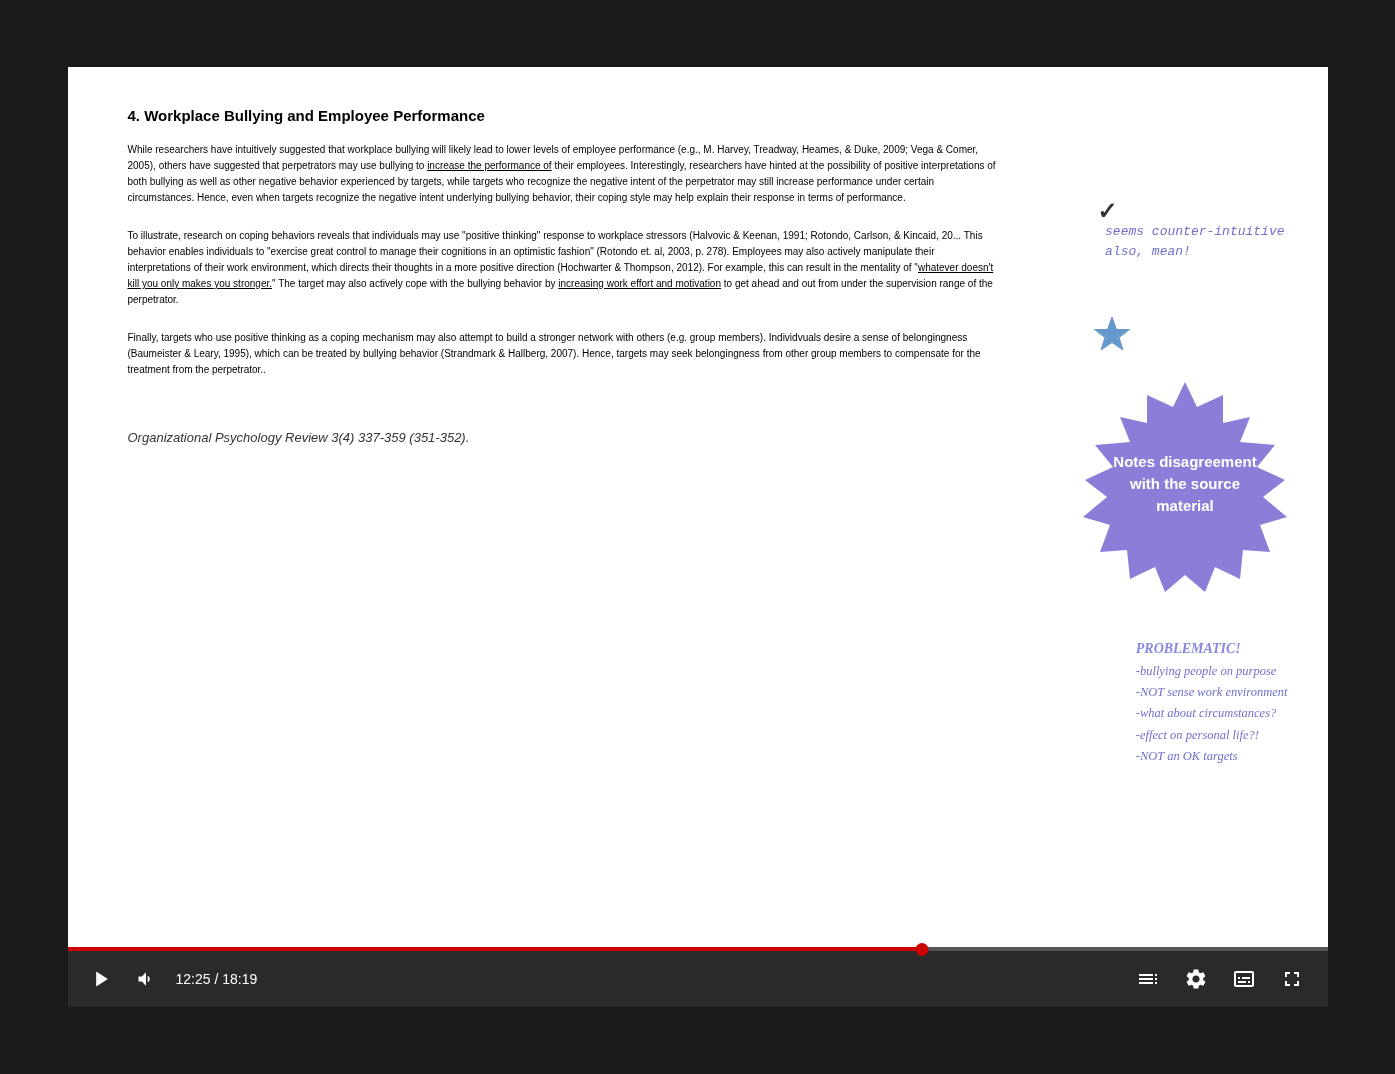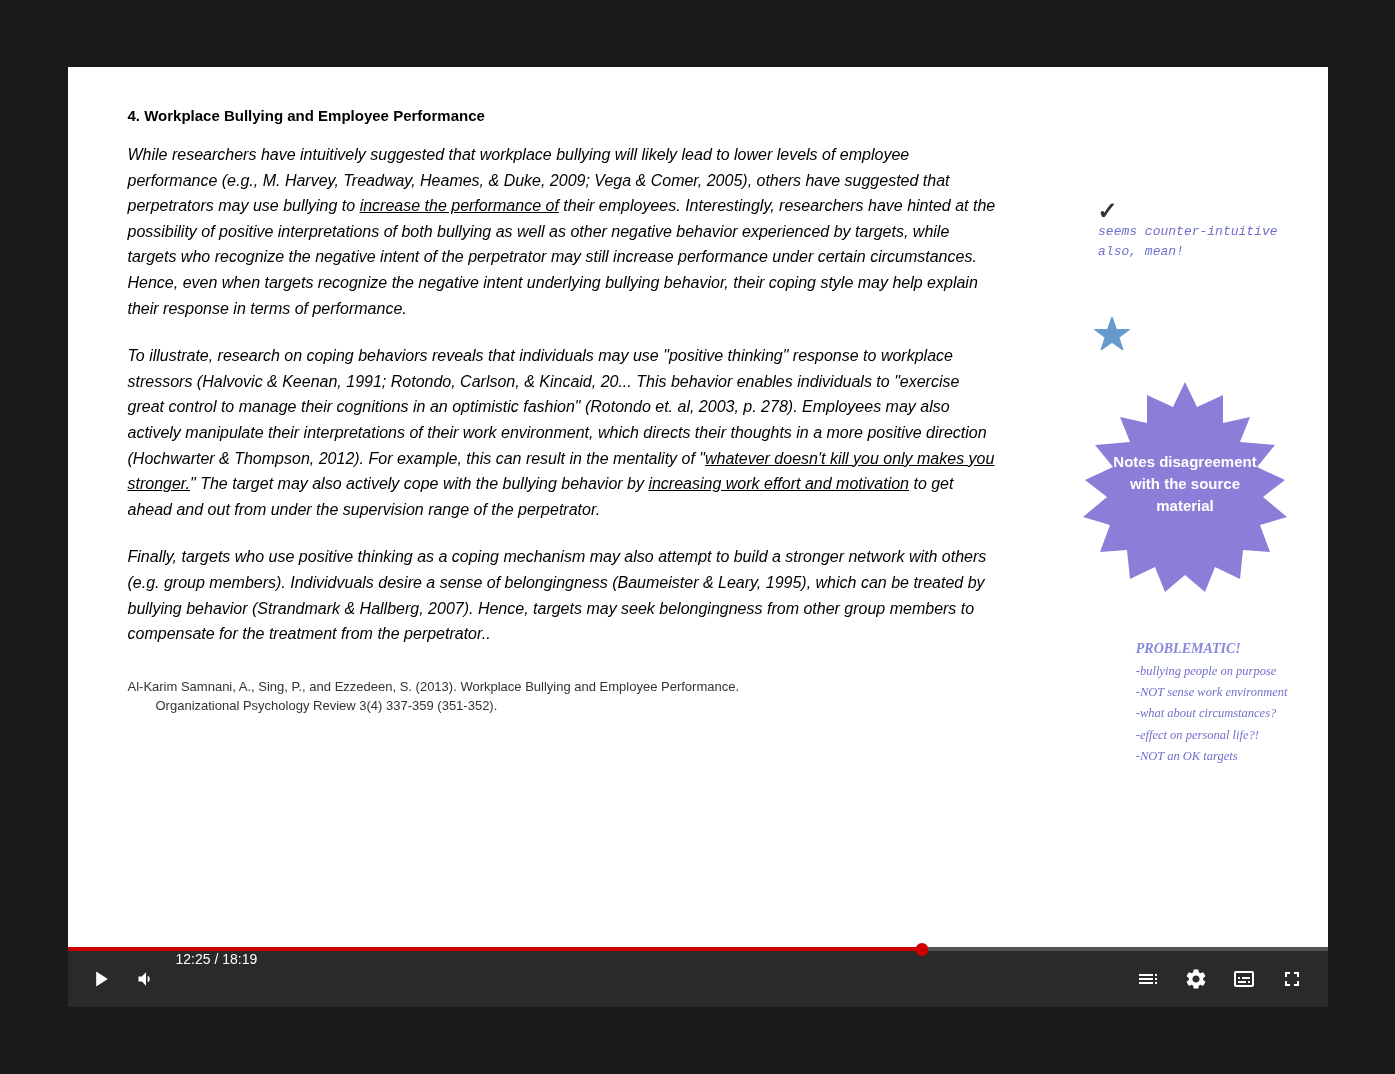--- a/index.html
+++ b/index.html
@@ -28,44 +28,43 @@
     }
 
     .section-title {
       font-size: 15px;
       font-weight: bold;
       margin-bottom: 18px;
       color: #000;
     }
 
     .paragraph {
-      font-size: 16px;
+      font-size: 10px;
       line-height: 1.6;
       color: #000;
       margin-bottom: 22px;
       max-width: 870px;
-      font-style: italic;
     }
 
     .underline {
       text-decoration: underline;
     }
 
     .checkmark {
       position: absolute;
       right: 210px;
       top: 130px;
       font-size: 24px;
       color: #333;
       font-weight: bold;
     }
 
     .annotation-counter-intuitive {
       position: absolute;
-      right: 50px;
+      right: 43px;
       top: 155px;
       font-family: 'Courier New', monospace;
       font-style: italic;
       color: #7070cc;
       font-size: 13px;
       line-height: 1.5;
     }
 
     .problematic-annotation {
       position: absolute;
@@ -87,28 +86,29 @@
 
     .reference {
       font-size: 13px;
       color: #333;
       margin-top: 30px;
       line-height: 1.5;
       max-width: 820px;
     }
 
     .reference-italic {
-      margin-left: 28px;
+      font-style: italic;
     }
 
     
     .video-controls {
       background: #2a2a2a;
       height: 56px;
       display: flex;
+      align-items: center;
       padding: 0 20px;
       gap: 16px;
       width: 100%;
     }
 
     .ctrl-btn {
       background: none;
       border: none;
       cursor: pointer;
       color: #fff;
@@ -160,21 +160,21 @@
 
     <p class="paragraph">
       To illustrate, research on coping behaviors reveals that individuals may use "positive thinking" response to workplace stressors (Halvovic &amp; Keenan, 1991; Rotondo, Carlson, &amp; Kincaid, 20... This behavior enables individuals to "exercise great control to manage their cognitions in an optimistic fashion" (Rotondo et. al, 2003, p. 278). Employees may also actively manipulate their interpretations of their work environment, which directs their thoughts in a more positive direction (Hochwarter &amp; Thompson, 2012). For example, this can result in the mentality of "<span class="underline">whatever doesn't kill you only makes you stronger.</span>" The target may also actively cope with the bullying behavior by <span class="underline">increasing work effort and motivation</span> to get ahead and out from under the supervision range of the perpetrator.
     </p>
 
     <p class="paragraph">
       Finally, targets who use positive thinking as a coping mechanism may also attempt to build a stronger network with others (e.g. group members). Individvuals desire a sense of belongingness (Baumeister &amp; Leary, 1995), which can be treated by bullying behavior (Strandmark &amp; Hallberg, 2007). Hence, targets may seek belongingness from other group members to compensate for the treatment from the perpetrator..
     </p>
 
     <div class="reference">
-      <span>Al-Karim Samnani, A., Sing, P., and Ezzedeen, S. (2013). Workplace Bullying and Employee Performance.</span><br>
+      <br>
       <span class="reference-italic">Organizational Psychology Review 3(4) 337-359 (351-352).</span>
     </div>
 
     <div class="checkmark">✓</div>
 
     <div class="annotation-counter-intuitive">
       seems counter-intuitive<br>
       also, mean!
     </div>
 

